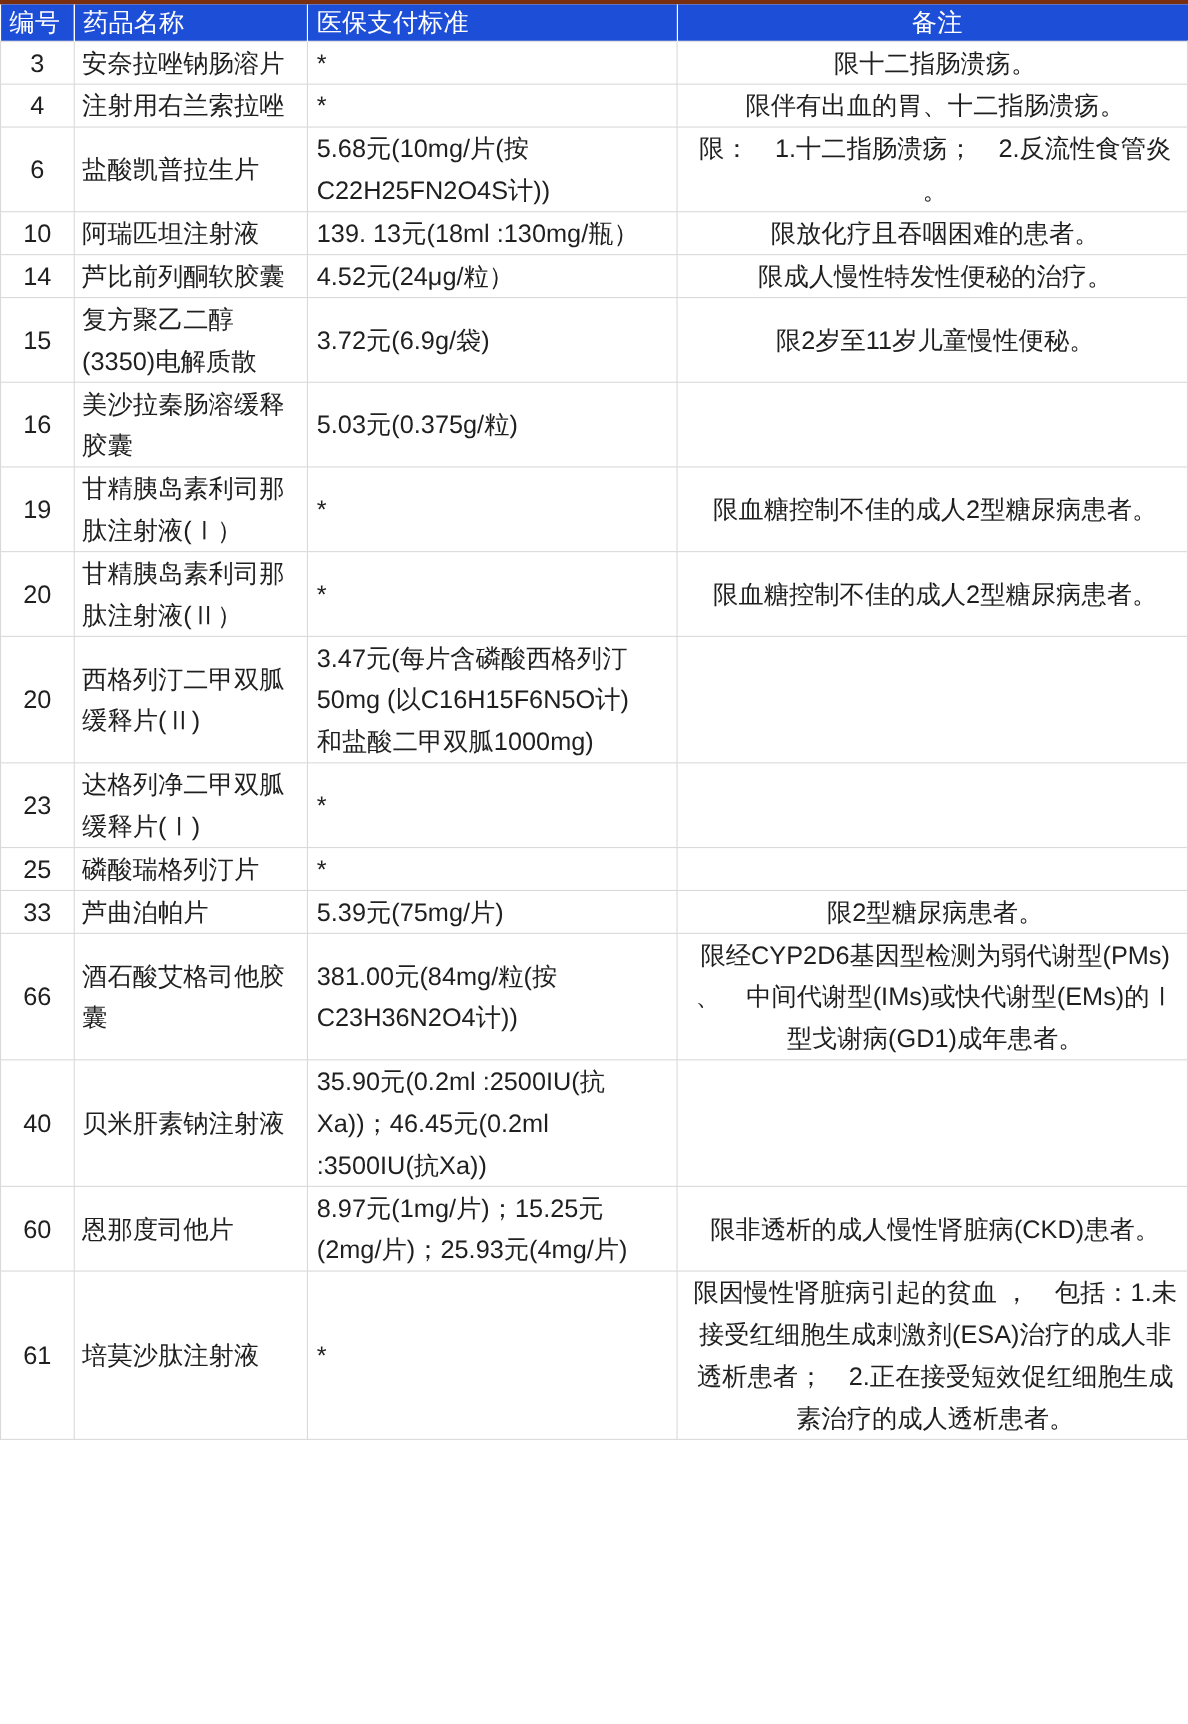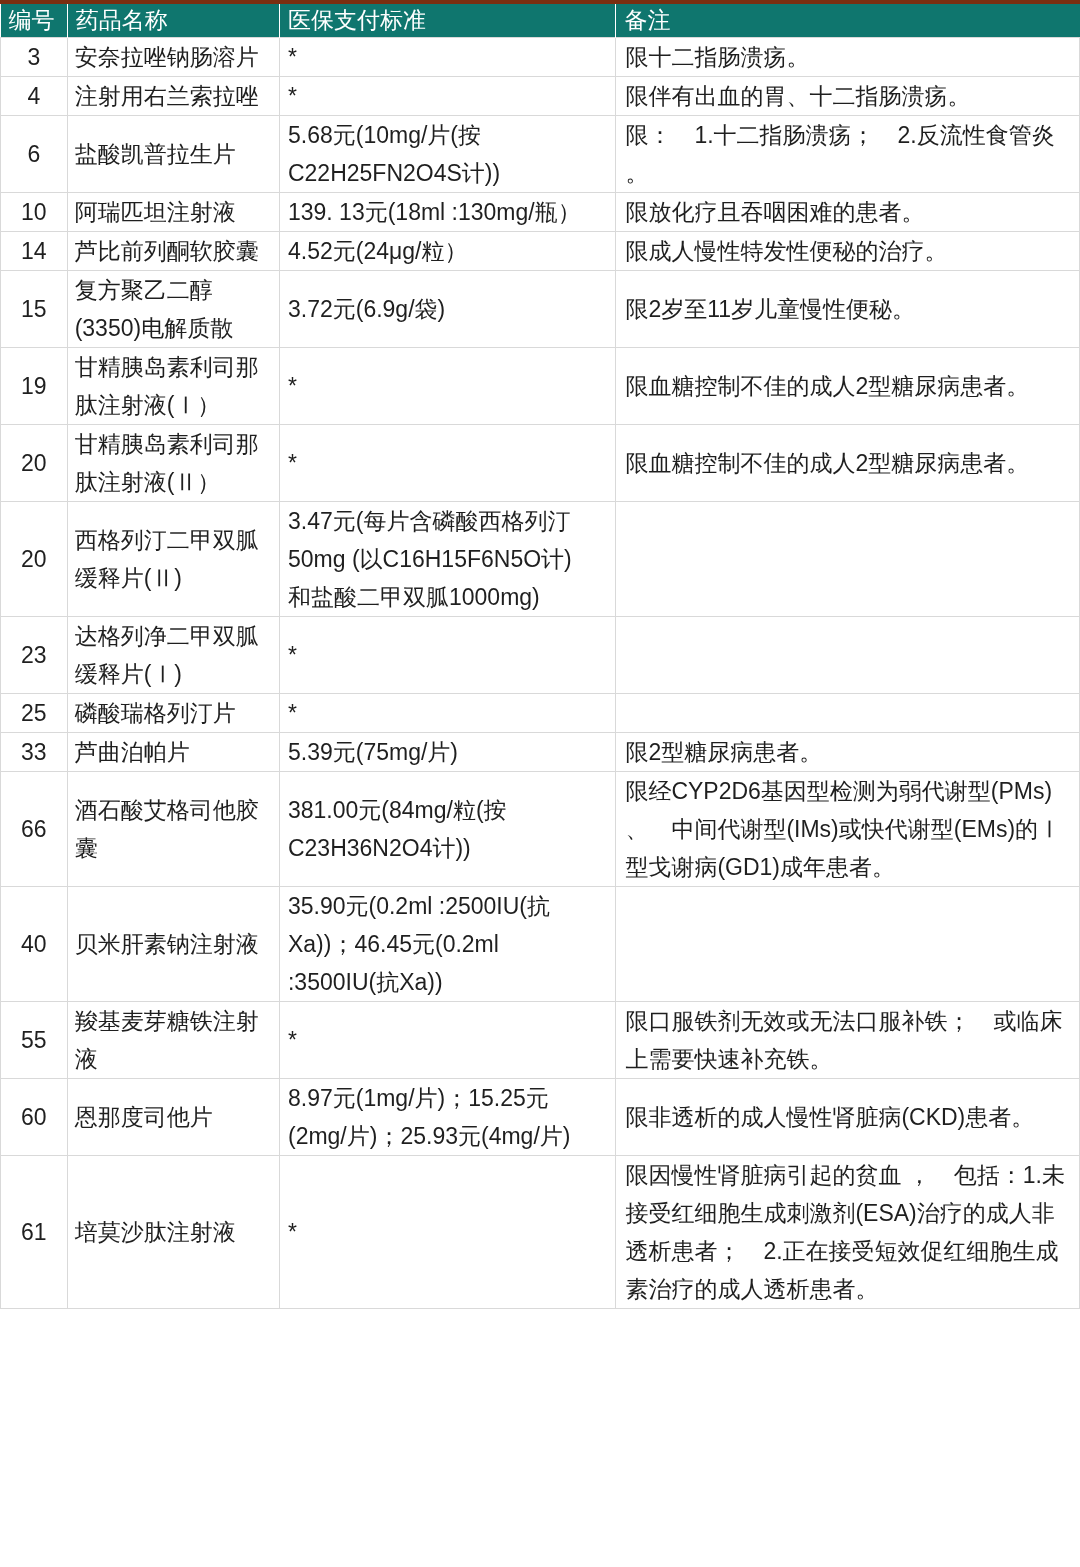--- a/index.html
+++ b/index.html
@@ -7,21 +7,21 @@
   .page { width:1080px; }
   .top-accent { height:4px; background:#7A2E10; }
   table.drug-table {
     width:1080px;
     border-collapse:collapse;
     table-layout:fixed;
     font-size:23px;
     color:#1F1F1F;
   }
   thead th {
-    background:#0f766e;
+    background:#1d4ed8;
     color:#FFFFFF;
     font-weight:normal;
     text-align:left;
     height:33px;
     line-height:33px;
     padding:0 0 0 8px;
     border-right:1px solid rgba(255,255,255,0.35);
     overflow:hidden;
   }
   thead th:last-child { border-right:none; }
@@ -29,21 +29,21 @@
     background:#FFFFFF;
     border:1px solid #D9D9D9;
     vertical-align:middle;
     line-height:38px;
     white-space:pre-line;
     overflow:hidden;
   }
   .col-number  { width:65px; }
   .col-name    { width:207px; }
   .col-payment { width:328px; }
-  .col-remark  { width:452px; }
+  .col-remark  { width:452px;text-align:center; }
   td.col-number  { text-align:center; padding:0; }
   td.col-name    { padding:0 4px 0 7px; }
   td.col-payment { padding:0 4px 0 8px; }
   td.col-remark  { padding:0 4px 0 9px; }
 </style>
 </head>
 <body>
 
 <div class="page">
   <div class="top-accent"></div>
@@ -96,20 +96,27 @@
           <td class="col-remark">限成人慢性特发性便秘的治疗。</td>
         </tr>
         <tr>
           <td class="col-number">15</td>
           <td class="col-name">复方聚乙二醇
 (3350)电解质散</td>
           <td class="col-payment">3.72元(6.9g/袋)</td>
           <td class="col-remark">限2岁至11岁儿童慢性便秘。</td>
         </tr>
         <tr>
+          <td class="col-number">16</td>
+          <td class="col-name">美沙拉秦肠溶缓释
+胶囊</td>
+          <td class="col-payment">5.03元(0.375g/粒)</td>
+          <td class="col-remark"></td>
+        </tr>
+        <tr>
           <td class="col-number">19</td>
           <td class="col-name">甘精胰岛素利司那
 肽注射液(Ⅰ）</td>
           <td class="col-payment">*</td>
           <td class="col-remark">限血糖控制不佳的成人2型糖尿病患者。</td>
         </tr>
         <tr>
           <td class="col-number">20</td>
           <td class="col-name">甘精胰岛素利司那
 肽注射液(Ⅱ）</td>
@@ -156,28 +163,20 @@
         </tr>
         <tr>
           <td class="col-number">40</td>
           <td class="col-name">贝米肝素钠注射液</td>
           <td class="col-payment">35.90元(0.2ml :2500IU(抗
 Xa))；46.45元(0.2ml
 :3500IU(抗Xa))</td>
           <td class="col-remark"></td>
         </tr>
         <tr>
-          <td class="col-number">55</td>
-          <td class="col-name">羧基麦芽糖铁注射
-液</td>
-          <td class="col-payment">*</td>
-          <td class="col-remark">限口服铁剂无效或无法口服补铁；　或临床
-上需要快速补充铁。</td>
-        </tr>
-        <tr>
           <td class="col-number">60</td>
           <td class="col-name">恩那度司他片</td>
           <td class="col-payment">8.97元(1mg/片)；15.25元
 (2mg/片)；25.93元(4mg/片)</td>
           <td class="col-remark">限非透析的成人慢性肾脏病(CKD)患者。</td>
         </tr>
         <tr>
           <td class="col-number">61</td>
           <td class="col-name">培莫沙肽注射液</td>
           <td class="col-payment">*</td>

